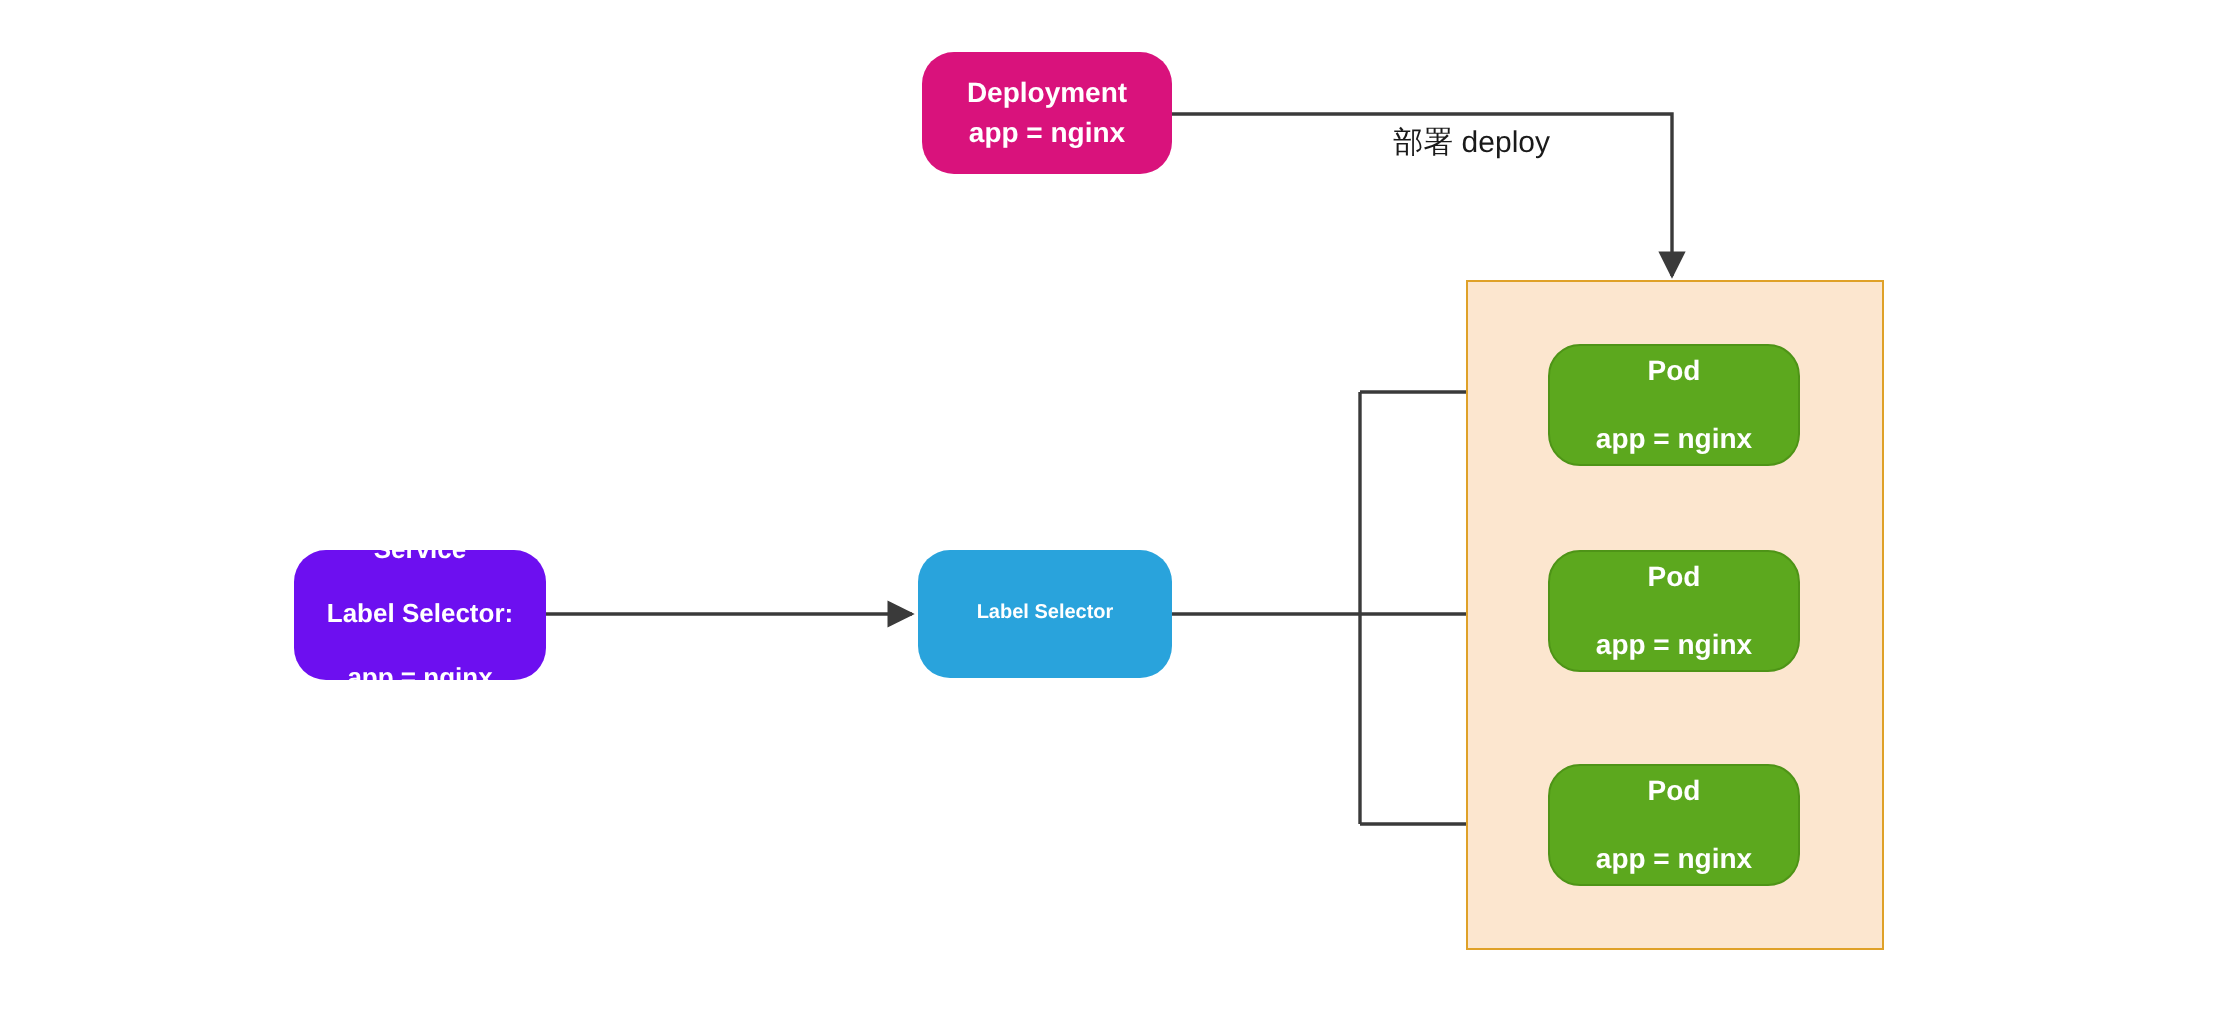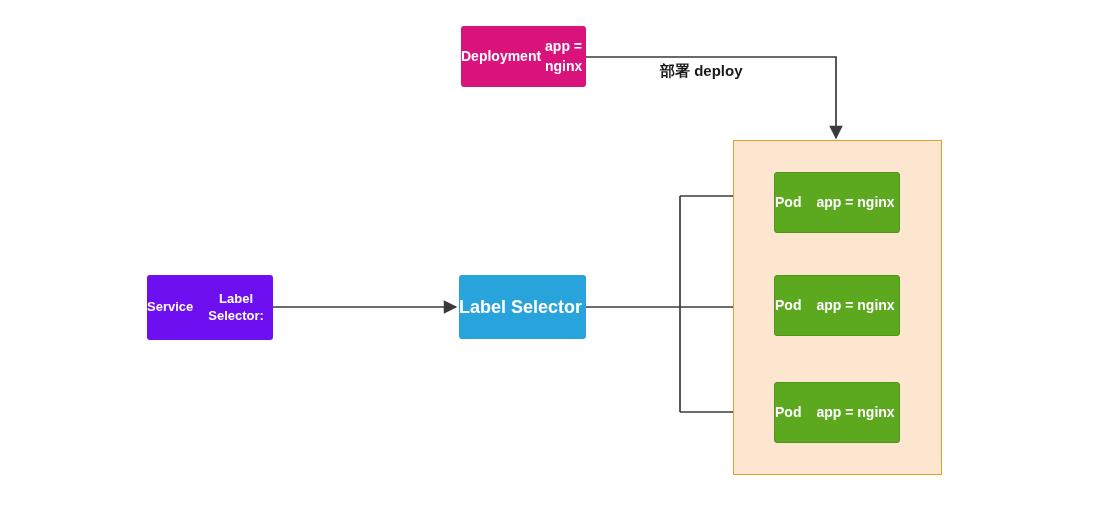--- a/index.html
+++ b/index.html
@@ -26,45 +26,46 @@
     stroke: var(--edge, #3a3a3a);
     stroke-width: 1.7;
     fill: none;
   }
   .arrow-head {
     fill: var(--edge, #3a3a3a);
   }
   .node {
     position: absolute;
     display: flex;
-    flex-direction: row;
+    flex-direction: column;
     align-items: center;
+    justify-content: center;
     text-align: center;
     color: var(--node-text, #ffffff);
     font-weight: bold;
-    border-radius: 3px;
+    border-radius: 16px;
     box-sizing: border-box;
     line-height: 1.38;
   }
   .node-deployment {
     left: 461px; top: 26px; width: 125px; height: 61px;
     background: var(--deployment, #d9127c);
     font-size: 14px;
   }
   .node-service {
     left: 147px; top: 275px; width: 126px; height: 65px;
     background: var(--service, #6d0ff0);
     font-size: 13px;
     line-height: 1.3;
     gap: 15px;
   }
   .node-label-selector {
     left: 459px; top: 275px; width: 127px; height: 64px;
     background: var(--label-selector, #29a3dc);
-    font-size: 18px;
+    font-size: 10px;
   }
   .pod-group {
     position: absolute;
     left: 733px; top: 140px; width: 209px; height: 335px;
     background: var(--pod-group-fill, #fce6cf);
     border: 1.5px solid var(--pod-group-border, #dfa128);
     box-sizing: border-box;
   }
   .node-pod {
     width: 126px; height: 61px;
@@ -72,23 +73,23 @@
     border: 1px solid var(--pod-border, #4e9417);
     font-size: 14px;
     gap: 15px;
   }
   .node-pod-1 { left: 774px; top: 172px; }
   .node-pod-2 { left: 774px; top: 275px; }
   .node-pod-3 { left: 774px; top: 382px; }
   .edge-label {
     position: absolute;
     left: 660px; top: 62px; width: 115px;
-    text-align: left;
+    text-align: right;
     font-size: 15px;
-    font-weight: bold;
+    font-weight: normal;
     color: var(--edge-label-text, #1a1a1a);
   }
 </style>
 </head>
 <body>
 
 <div class="canvas">
 
   <svg class="edges-layer" viewBox="0 0 1114 507" xmlns="http://www.w3.org/2000/svg">
     <defs>

